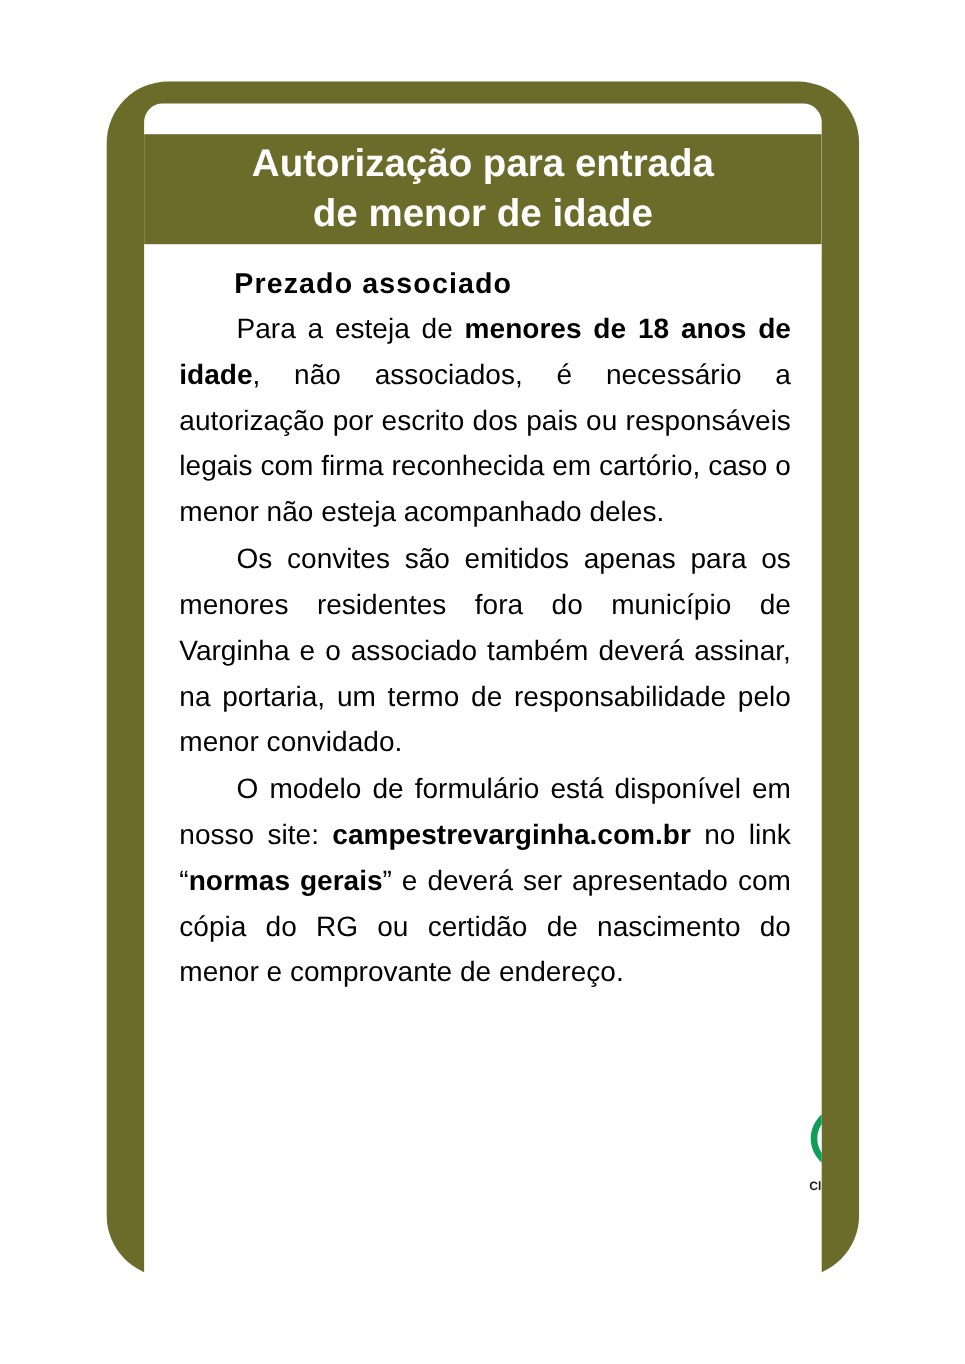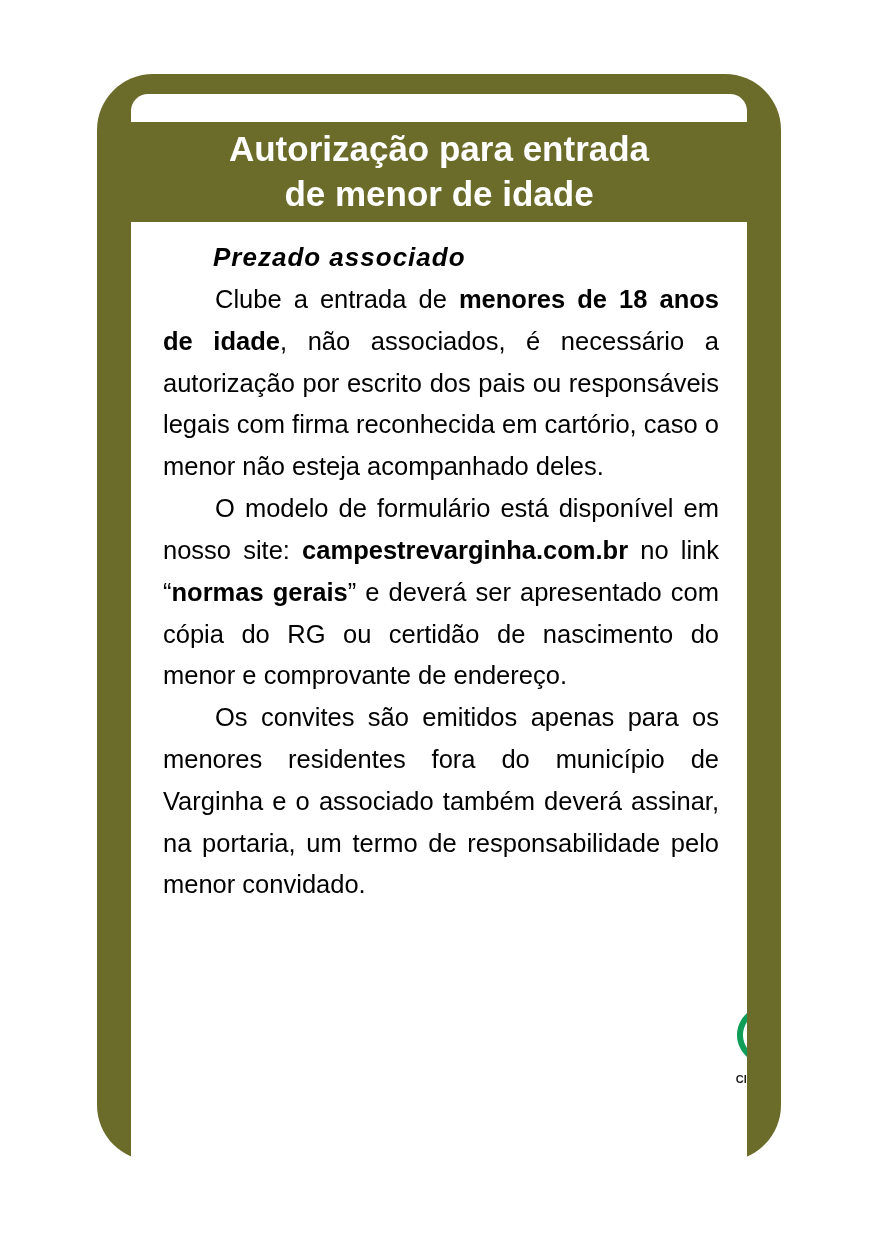--- a/index.html
+++ b/index.html
@@ -70,21 +70,20 @@
     top: 148px;
     width: 556px;
     color: #000000;
   }
 
   .salutation {
     font-size: 26px;
     font-weight: bold;
     margin: 0 0 6px 50px;
     letter-spacing: 1px;
-    font-style: italic;
   }
 
   p.para {
     font-size: 25.5px;
     line-height: 1.64;
     margin: 0;
     text-align: justify;
     text-indent: 52px;
     text-justify: inter-word;
   }
@@ -131,23 +130,23 @@
   <div class="card-inner">
 
     <div class="title-banner">
       <div class="title-text">Autorização para entrada
 de menor de idade</div>
     </div>
 
     <div class="body-area">
       <div class="salutation">Prezado associado</div>
 
-      <p class="para"><span>Clube a entrada de </span><b>menores de 18 anos de idade</b><span>, não associados, é necessário a autorização por escrito dos pais ou responsáveis legais com firma reconhecida em cartório, caso o menor não esteja acompanhado deles.</span></p>
+      <p class="para"><span>Para a esteja de </span><b>menores de 18 anos de idade</b><span>, não associados, é necessário a autorização por escrito dos pais ou responsáveis legais com firma reconhecida em cartório, caso o menor não esteja acompanhado deles.</span></p>
+      <p class="para"><span>Os convites são emitidos apenas para os menores residentes fora do município de Varginha e o  associado também deverá assinar, na portaria, um termo de responsabilidade pelo menor convidado.</span></p>
       <p class="para"><span>O modelo de formulário está disponível em nosso site: </span><b>campestrevarginha.com.br</b><span> no link “</span><b>normas gerais</b><span>” e deverá ser apresentado com cópia do  RG ou certidão de nascimento do menor e   comprovante de endereço.</span></p>
-      <p class="para"><span>Os convites são emitidos apenas para os menores residentes fora do município de Varginha e o  associado também deverá assinar, na portaria, um termo de responsabilidade pelo menor convidado.</span></p>
 
     </div>
 
     <div class="logo">
       <div class="logo-mark">
         <svg viewBox="0 0 92 72" width="92" height="72" aria-hidden="true">
           <g>
             <path d="M46 2 C70 2 90 16 90 36 C90 56 70 70 46 70 C22 70 2 56 2 36 C2 16 22 2 46 2 Z" fill="#0f9d58"></path>
             <path d="M46 8 C24 8 8 20 8 36 C8 52 24 64 46 64 C56 64 65 61 72 56 L58 48 C55 50 51 51 46 51 C34 51 25 44 25 36 C25 28 34 21 46 21 C51 21 55 22 58 24 L72 16 C65 11 56 8 46 8 Z" fill="#ffffff"></path>
             <path d="M46 25 C36 25 29 30 29 36 C29 42 36 47 46 47 C51 47 55 46 58 44 L58 28 C55 26 51 25 46 25 Z" fill="#0f9d58"></path>

